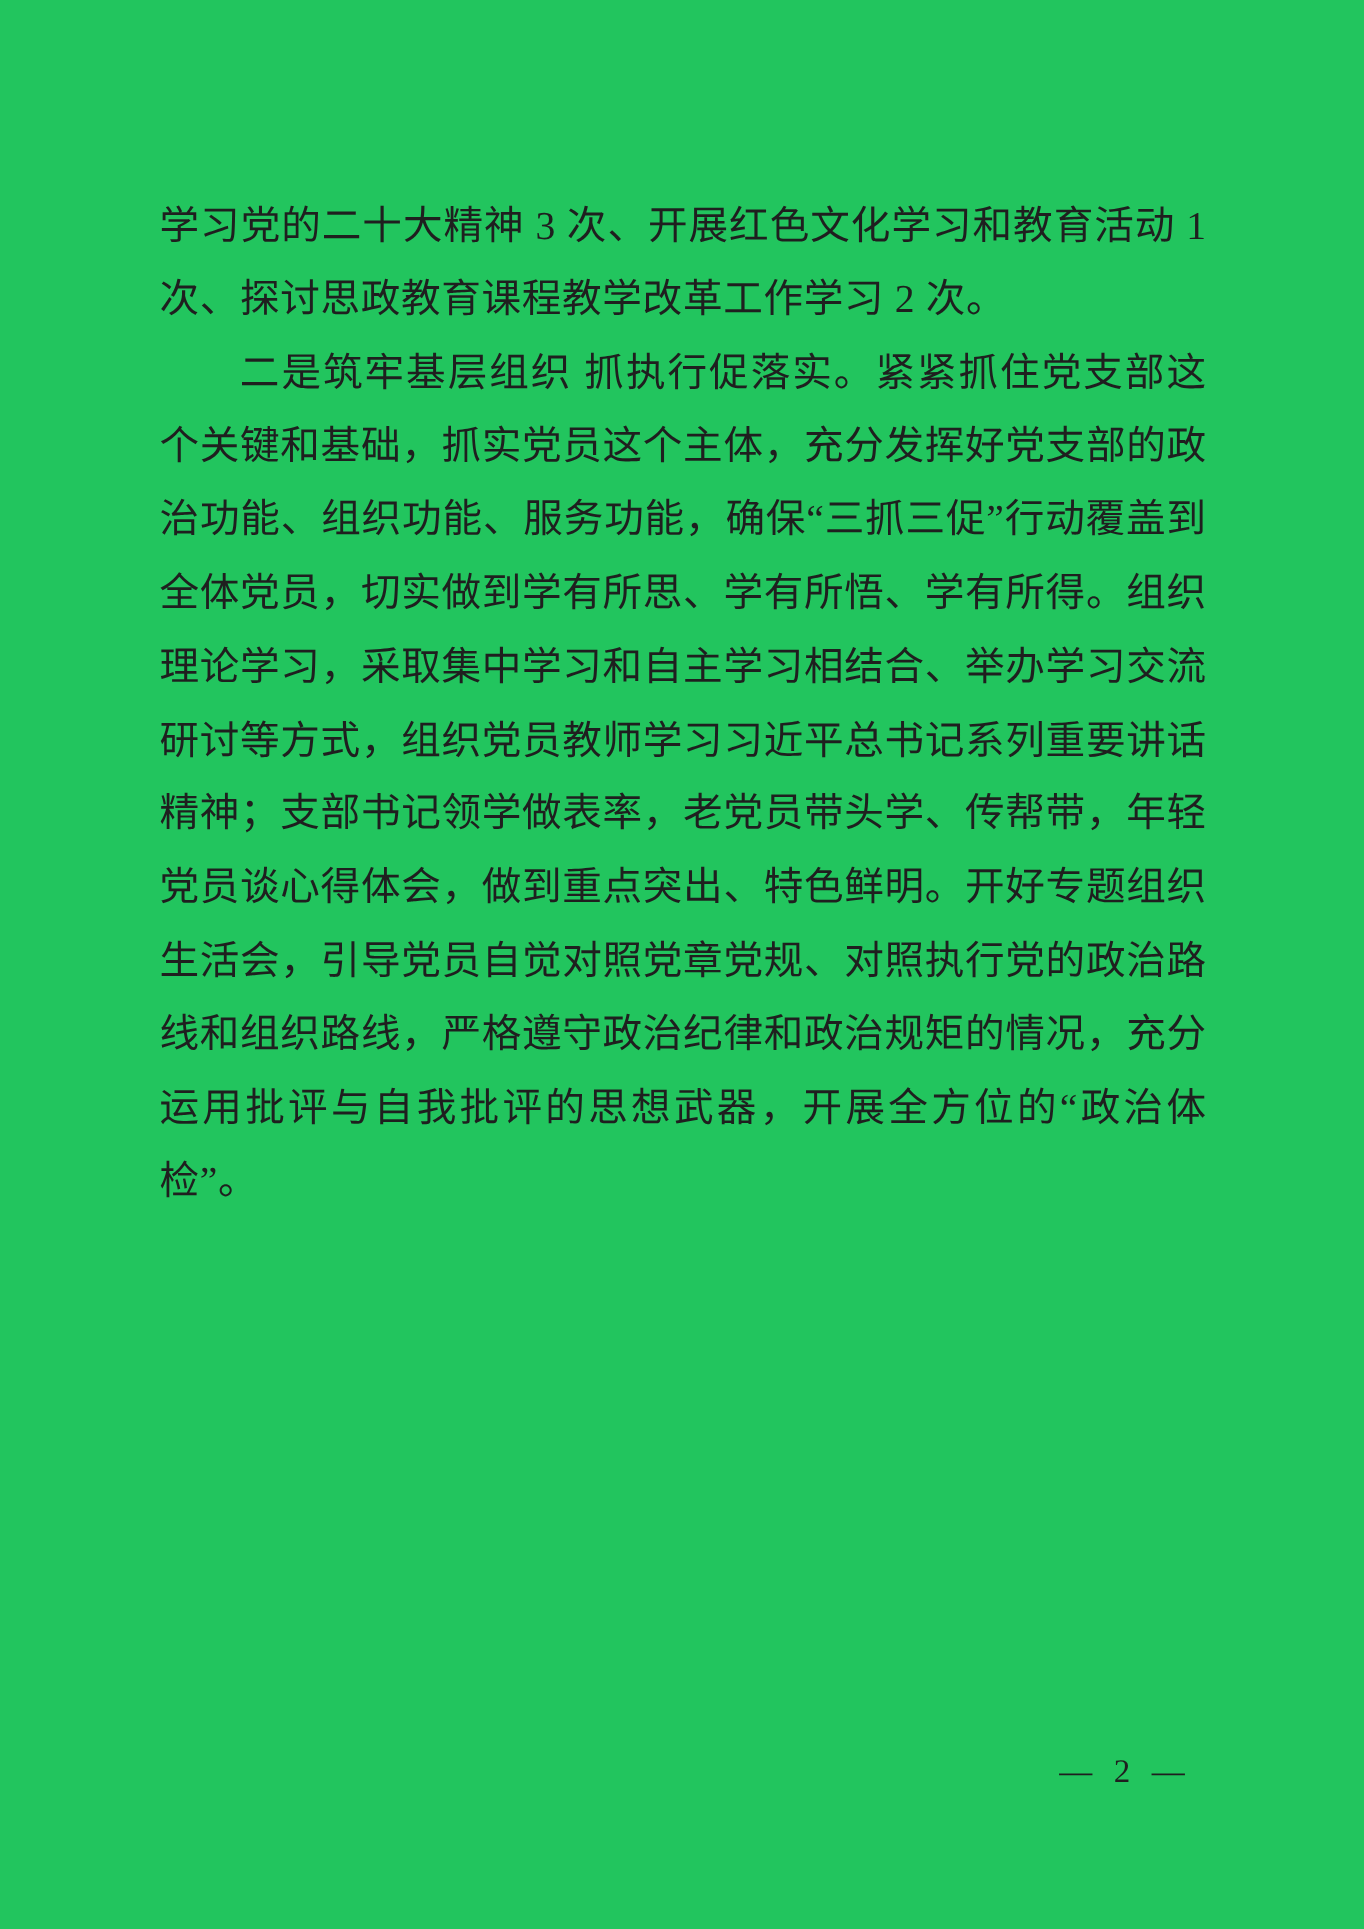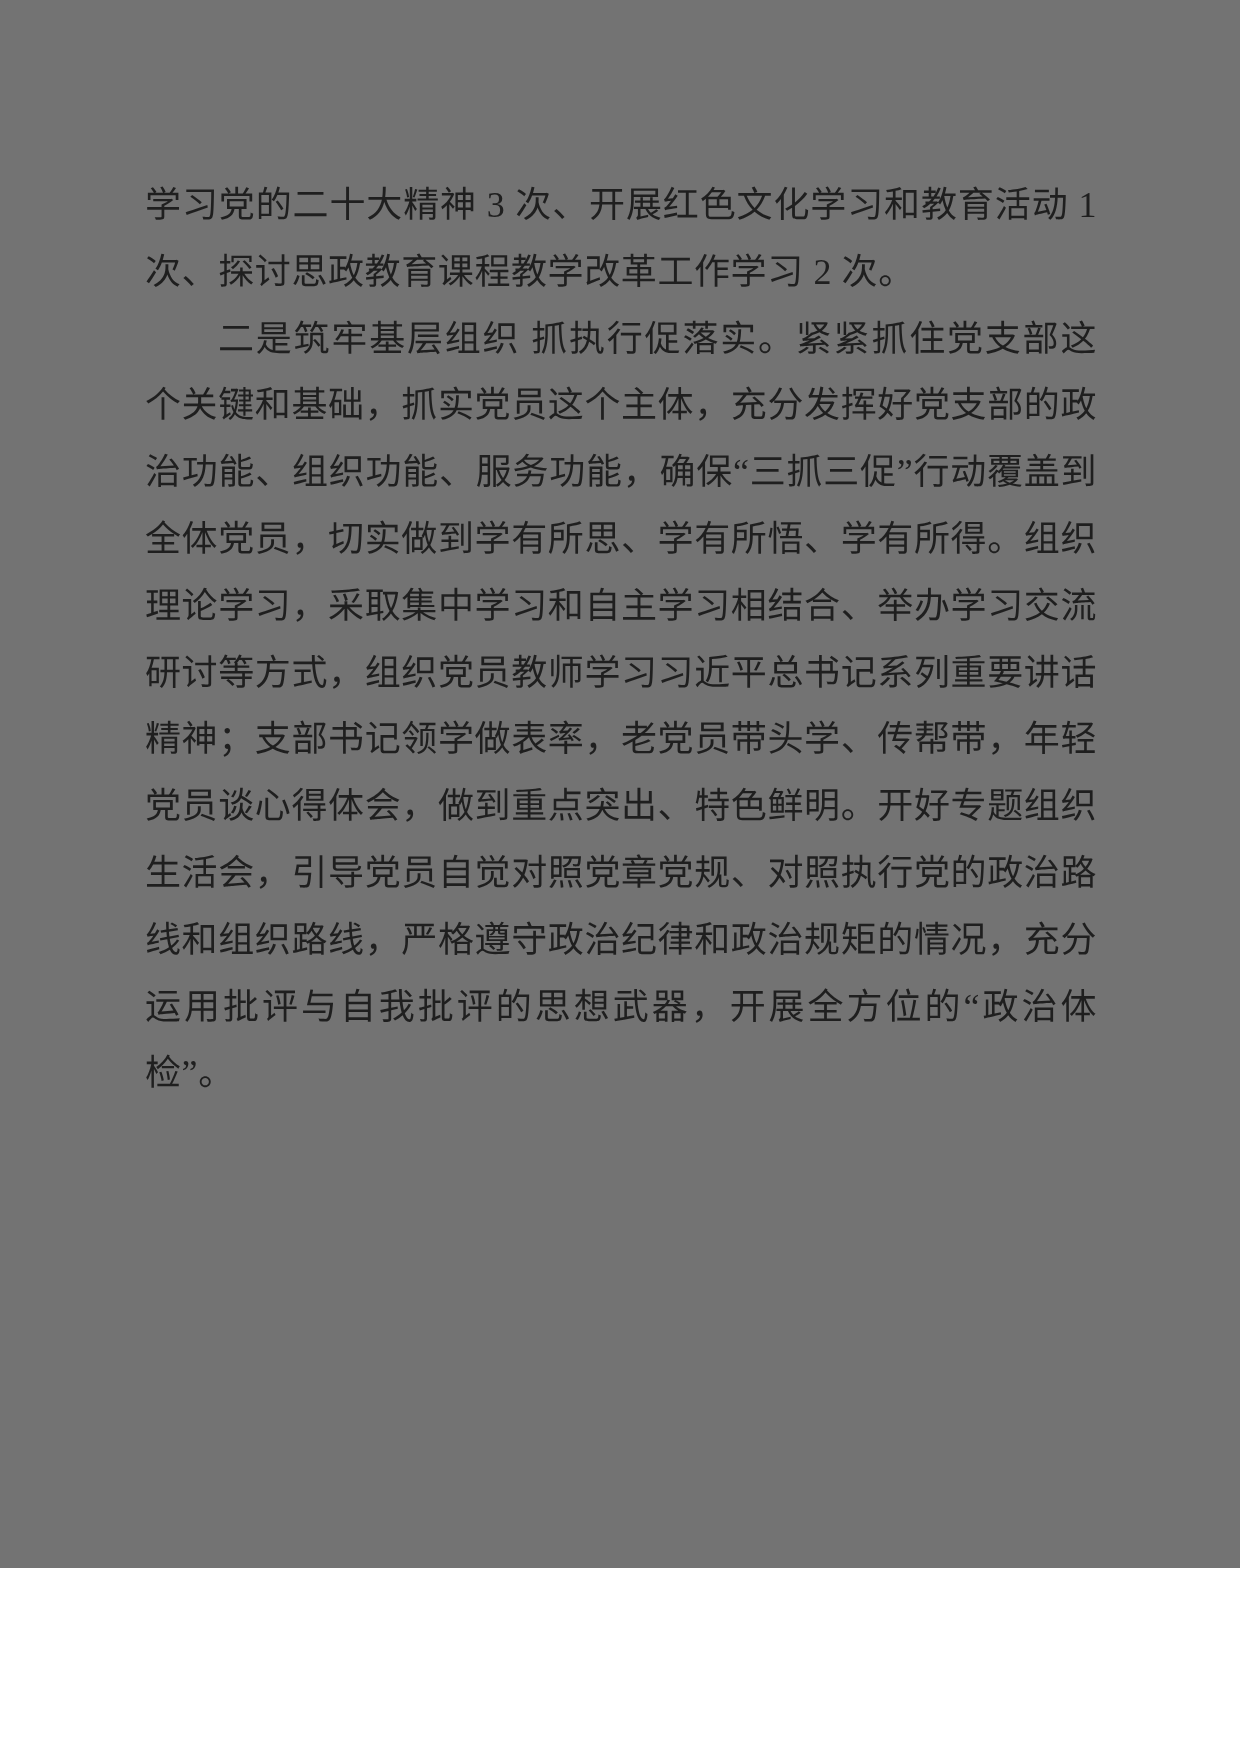--- a/index.html
+++ b/index.html
@@ -3,23 +3,23 @@
 <meta charset="utf-8">
 <style>
   html, body {
     margin: 0;
     padding: 0;
     background: #ffffff;
   }
   .page {
     position: relative;
     width: 1240px;
-    height: 1568px;
+    height: 1754px;
     margin: 0 auto;
-    background: #737373;
+    background: #22c55e;
     overflow: hidden;
     font-family: "Liberation Serif", "DejaVu Serif", serif;
     color: #1f1f1f;
   }
   .content {
     position: absolute;
     left: 145px;
     top: 172px;
     width: 952px;
   }

